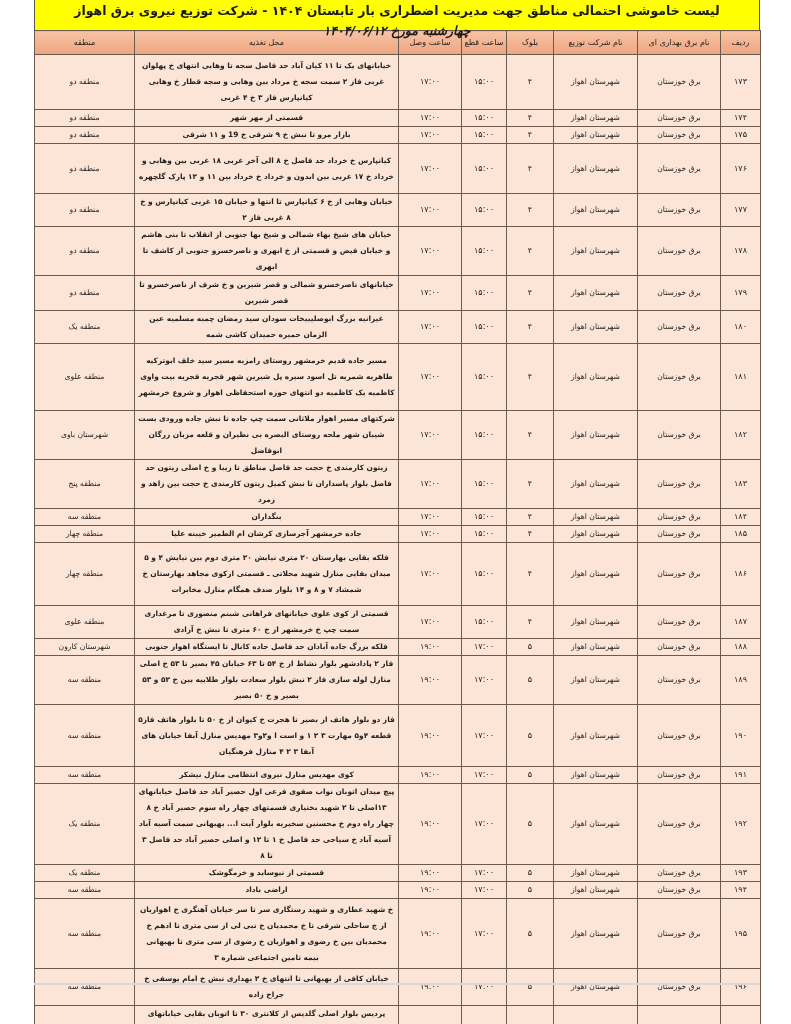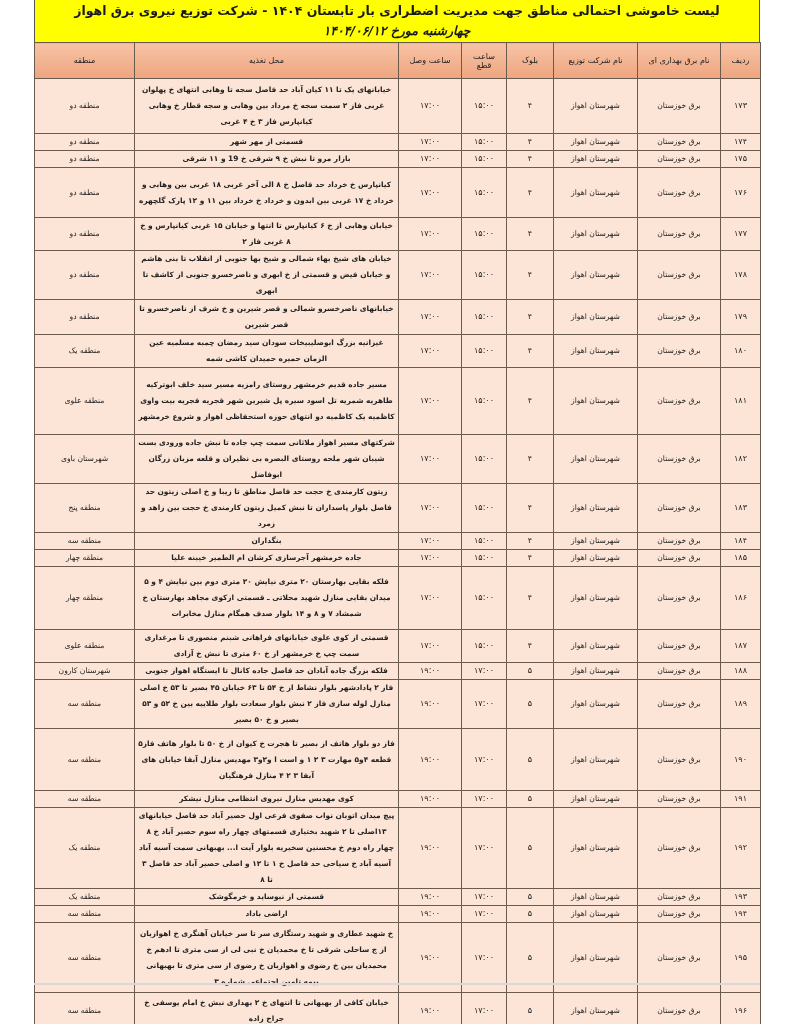--- a/index.html
+++ b/index.html
@@ -1,25 +1,25 @@
 <!DOCTYPE html>
 <html><head>
 <meta charset="utf-8">
 <style>
   html, body { margin:0; padding:0; background:#ffffff; }
   body { width:791px; height:1024px; position:relative; overflow:hidden;
          font-family:"DejaVu Sans", sans-serif; }
   #sheet { position:absolute; left:34px; top:0; width:726px; }
-  .title-box { background:#ffff00; height:42px; border-left:1px solid #555; border-right:1px solid #555;
+  .title-box { background:#ffff00; height:30px; border-left:1px solid #555; border-right:1px solid #555;
                direction:rtl; text-align:center; }
   .title1 { font-size:12.5px; font-weight:bold; color:#1a1a1a; line-height:20px; padding-top:1px; }
   .title2 { font-size:12.5px; font-weight:bold; color:#1a1a1a; line-height:20px;font-style:italic; }
   table { border-collapse:collapse; width:726px; table-layout:fixed; direction:rtl; }
   th { background:linear-gradient(#f7c3a5,#eea57f); font-size:8px; font-weight:normal; color:#222;
-       border:1px solid #6b5a4e; height:19px; padding:8px; text-align:center; }
+       border:1px solid #6b5a4e; height:19px; padding:2px; text-align:center; }
   td { background:#fce4d6; border:1px solid #6b5a4e; font-size:7.6px; color:#222;
        text-align:center; vertical-align:middle; padding:0 3px; line-height:12px; }
   td.feed { text-align:center; line-height:16px; font-weight:bold; font-size:7.4px; }
   td.num { font-size:8px; }
   .shadow { position:absolute; left:34px; top:983px; width:726px; height:2px; background:#d8d8d8; }
 </style>
 </head>
 <body>
 
 <div id="sheet">

